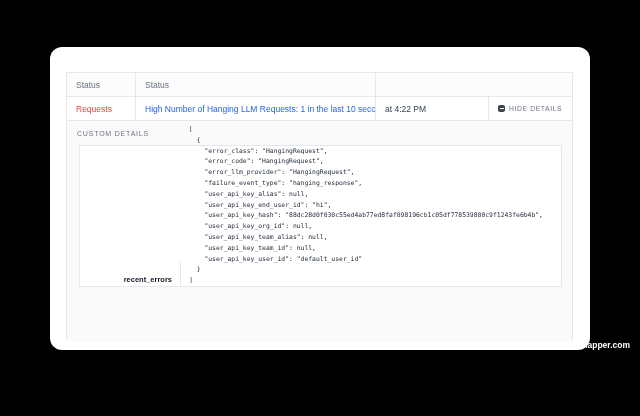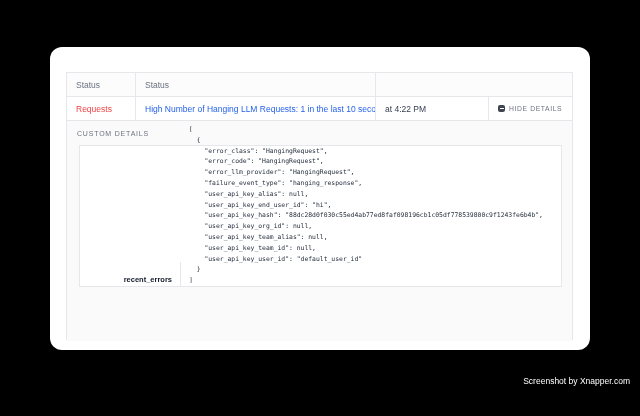--- a/index.html
+++ b/index.html
@@ -80,22 +80,22 @@
     font-size:7.5px; font-weight:bold; color:#111827;
   }
   .details-code-col { flex:1 1 auto; overflow:hidden; }
   .details-code-col pre {
     margin:0; padding:8px 4px 0 8px;
     font-family:"DejaVu Sans Mono", monospace;
     font-size:6.4px; line-height:10.8px;
     color:#1f2937; white-space:pre;
   }
   .watermark {
-    position:absolute; right:10px; top:376px;
-    color:#fff; font-size:8.5px; font-weight:400;
+    position:absolute; right:10px; top:340px;
+    color:#fff; font-size:8.5px; font-weight:700;
   }
 </style>
 </head>
 <body>
 
 <div class="card">
   <div class="alerts-table">
 
     <div class="t-row t-head">
       <div class="t-cell c1">Status</div>

